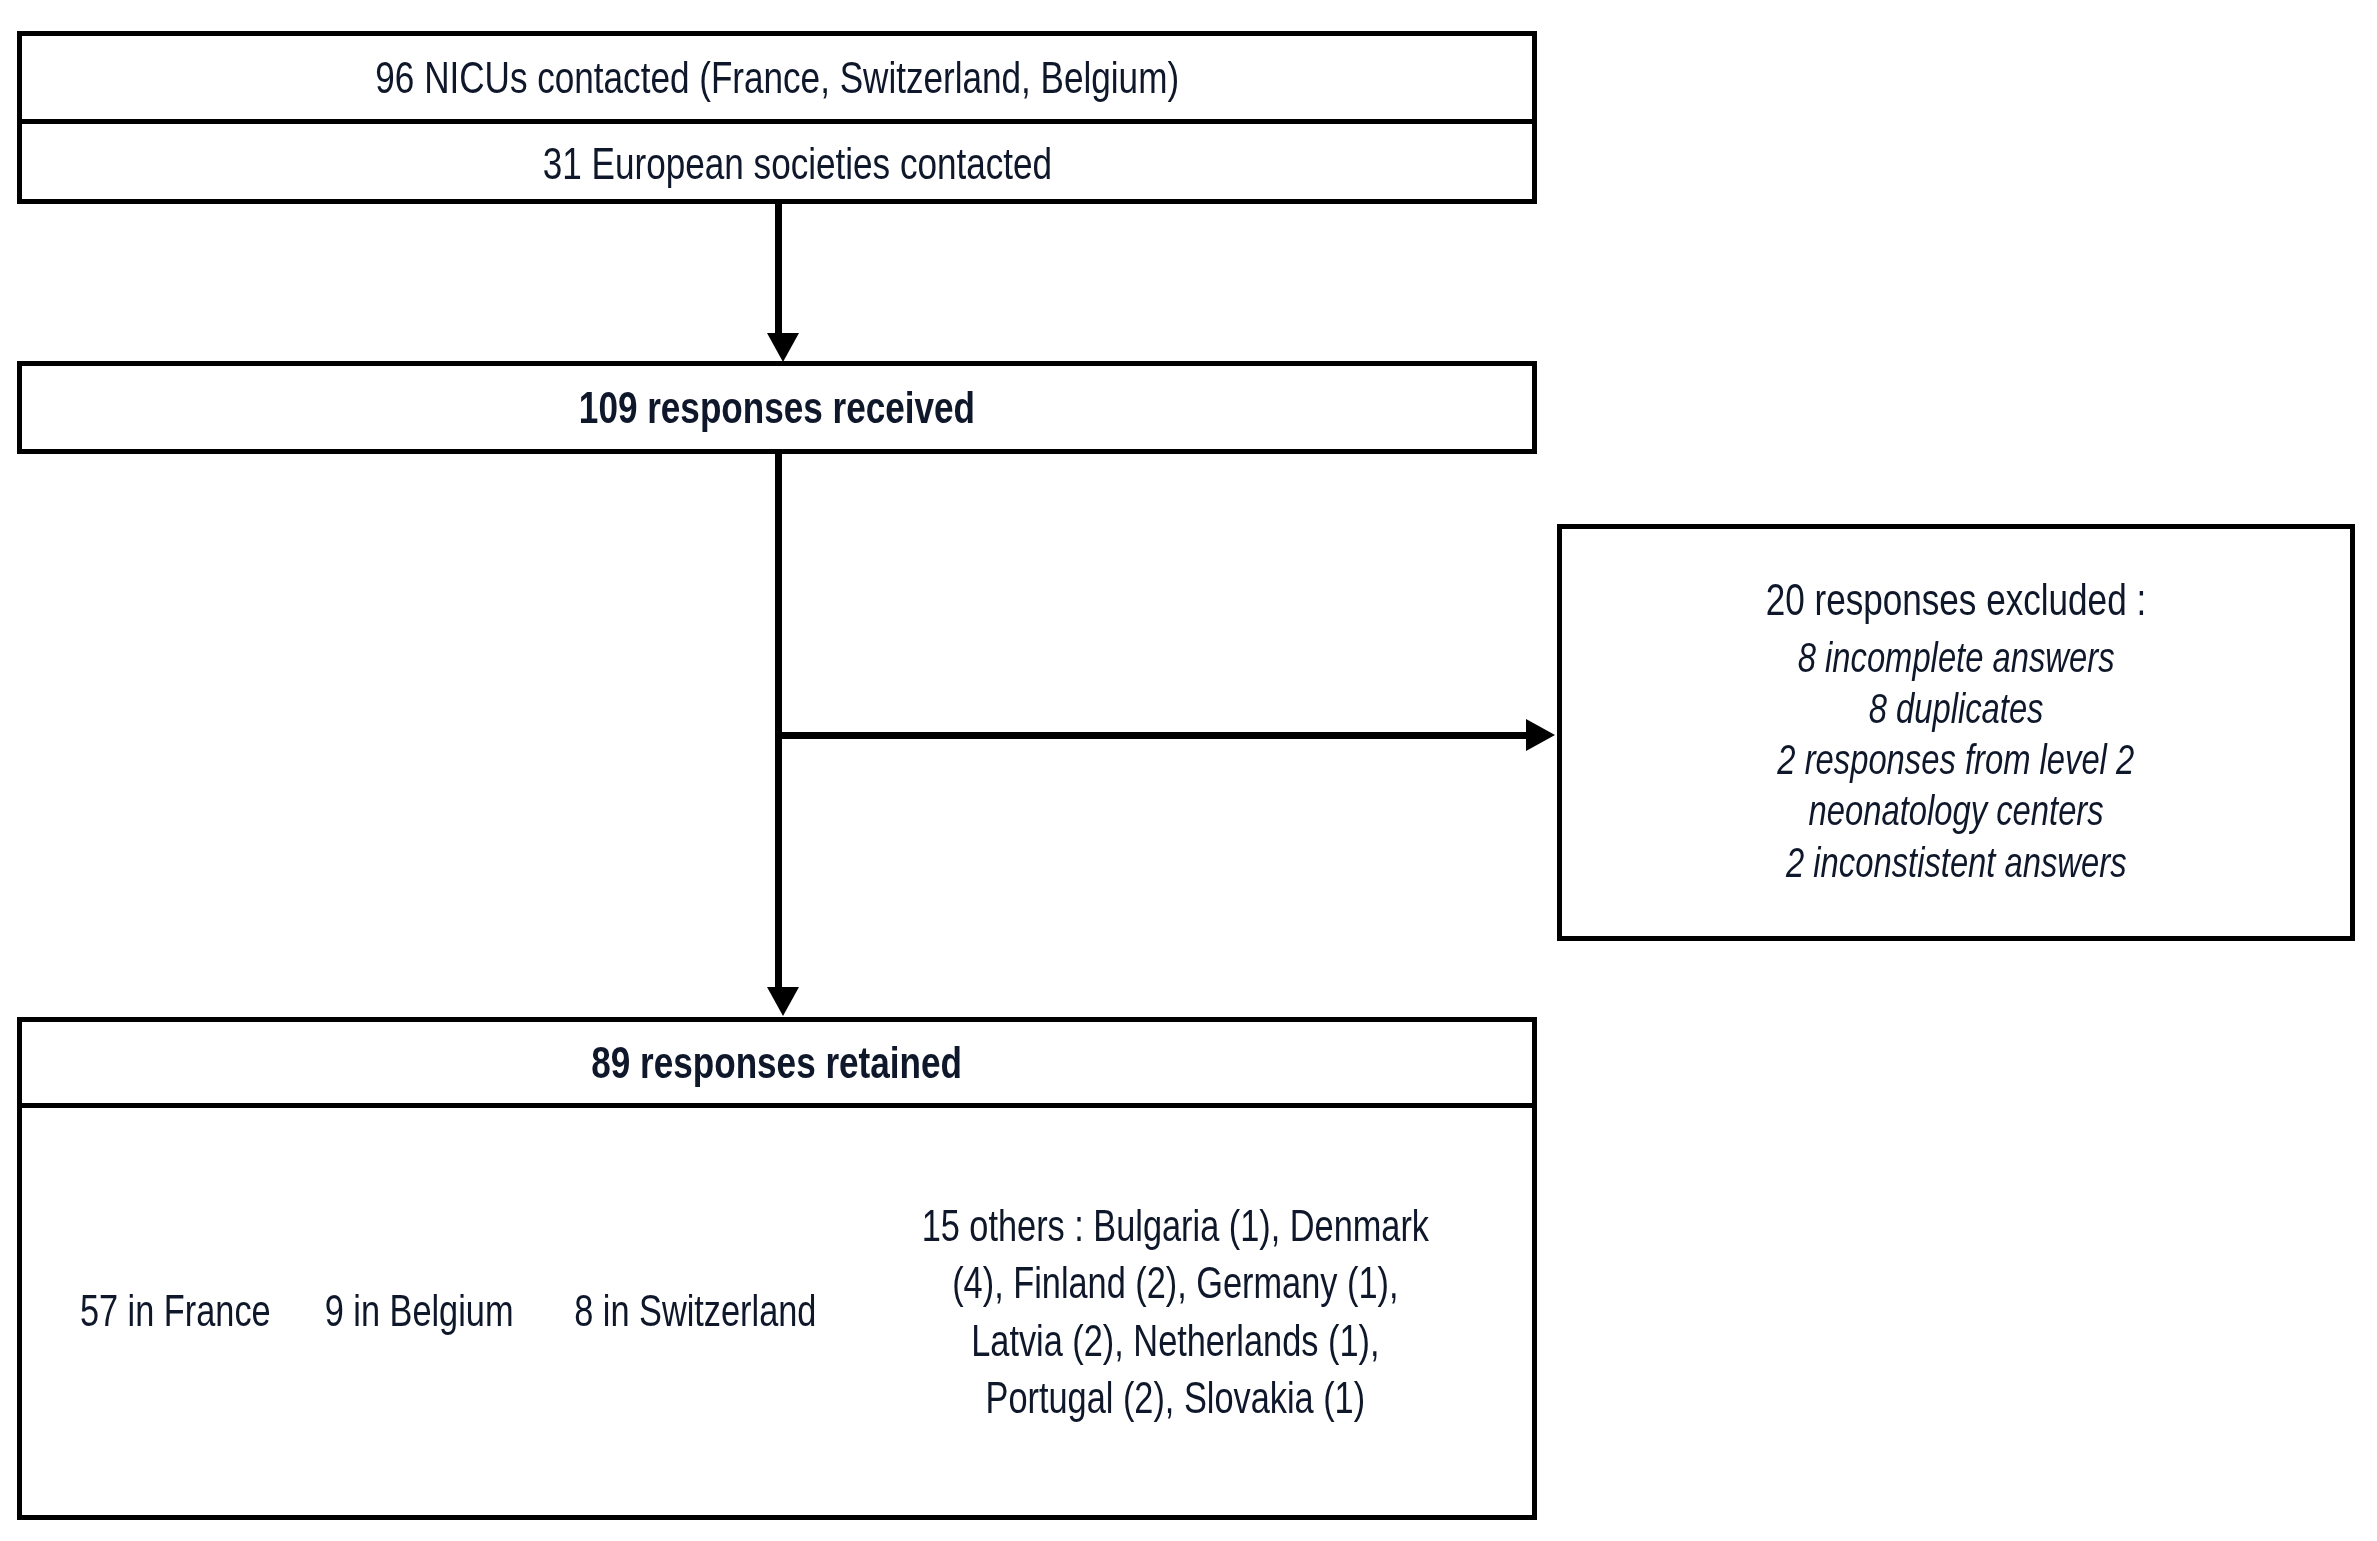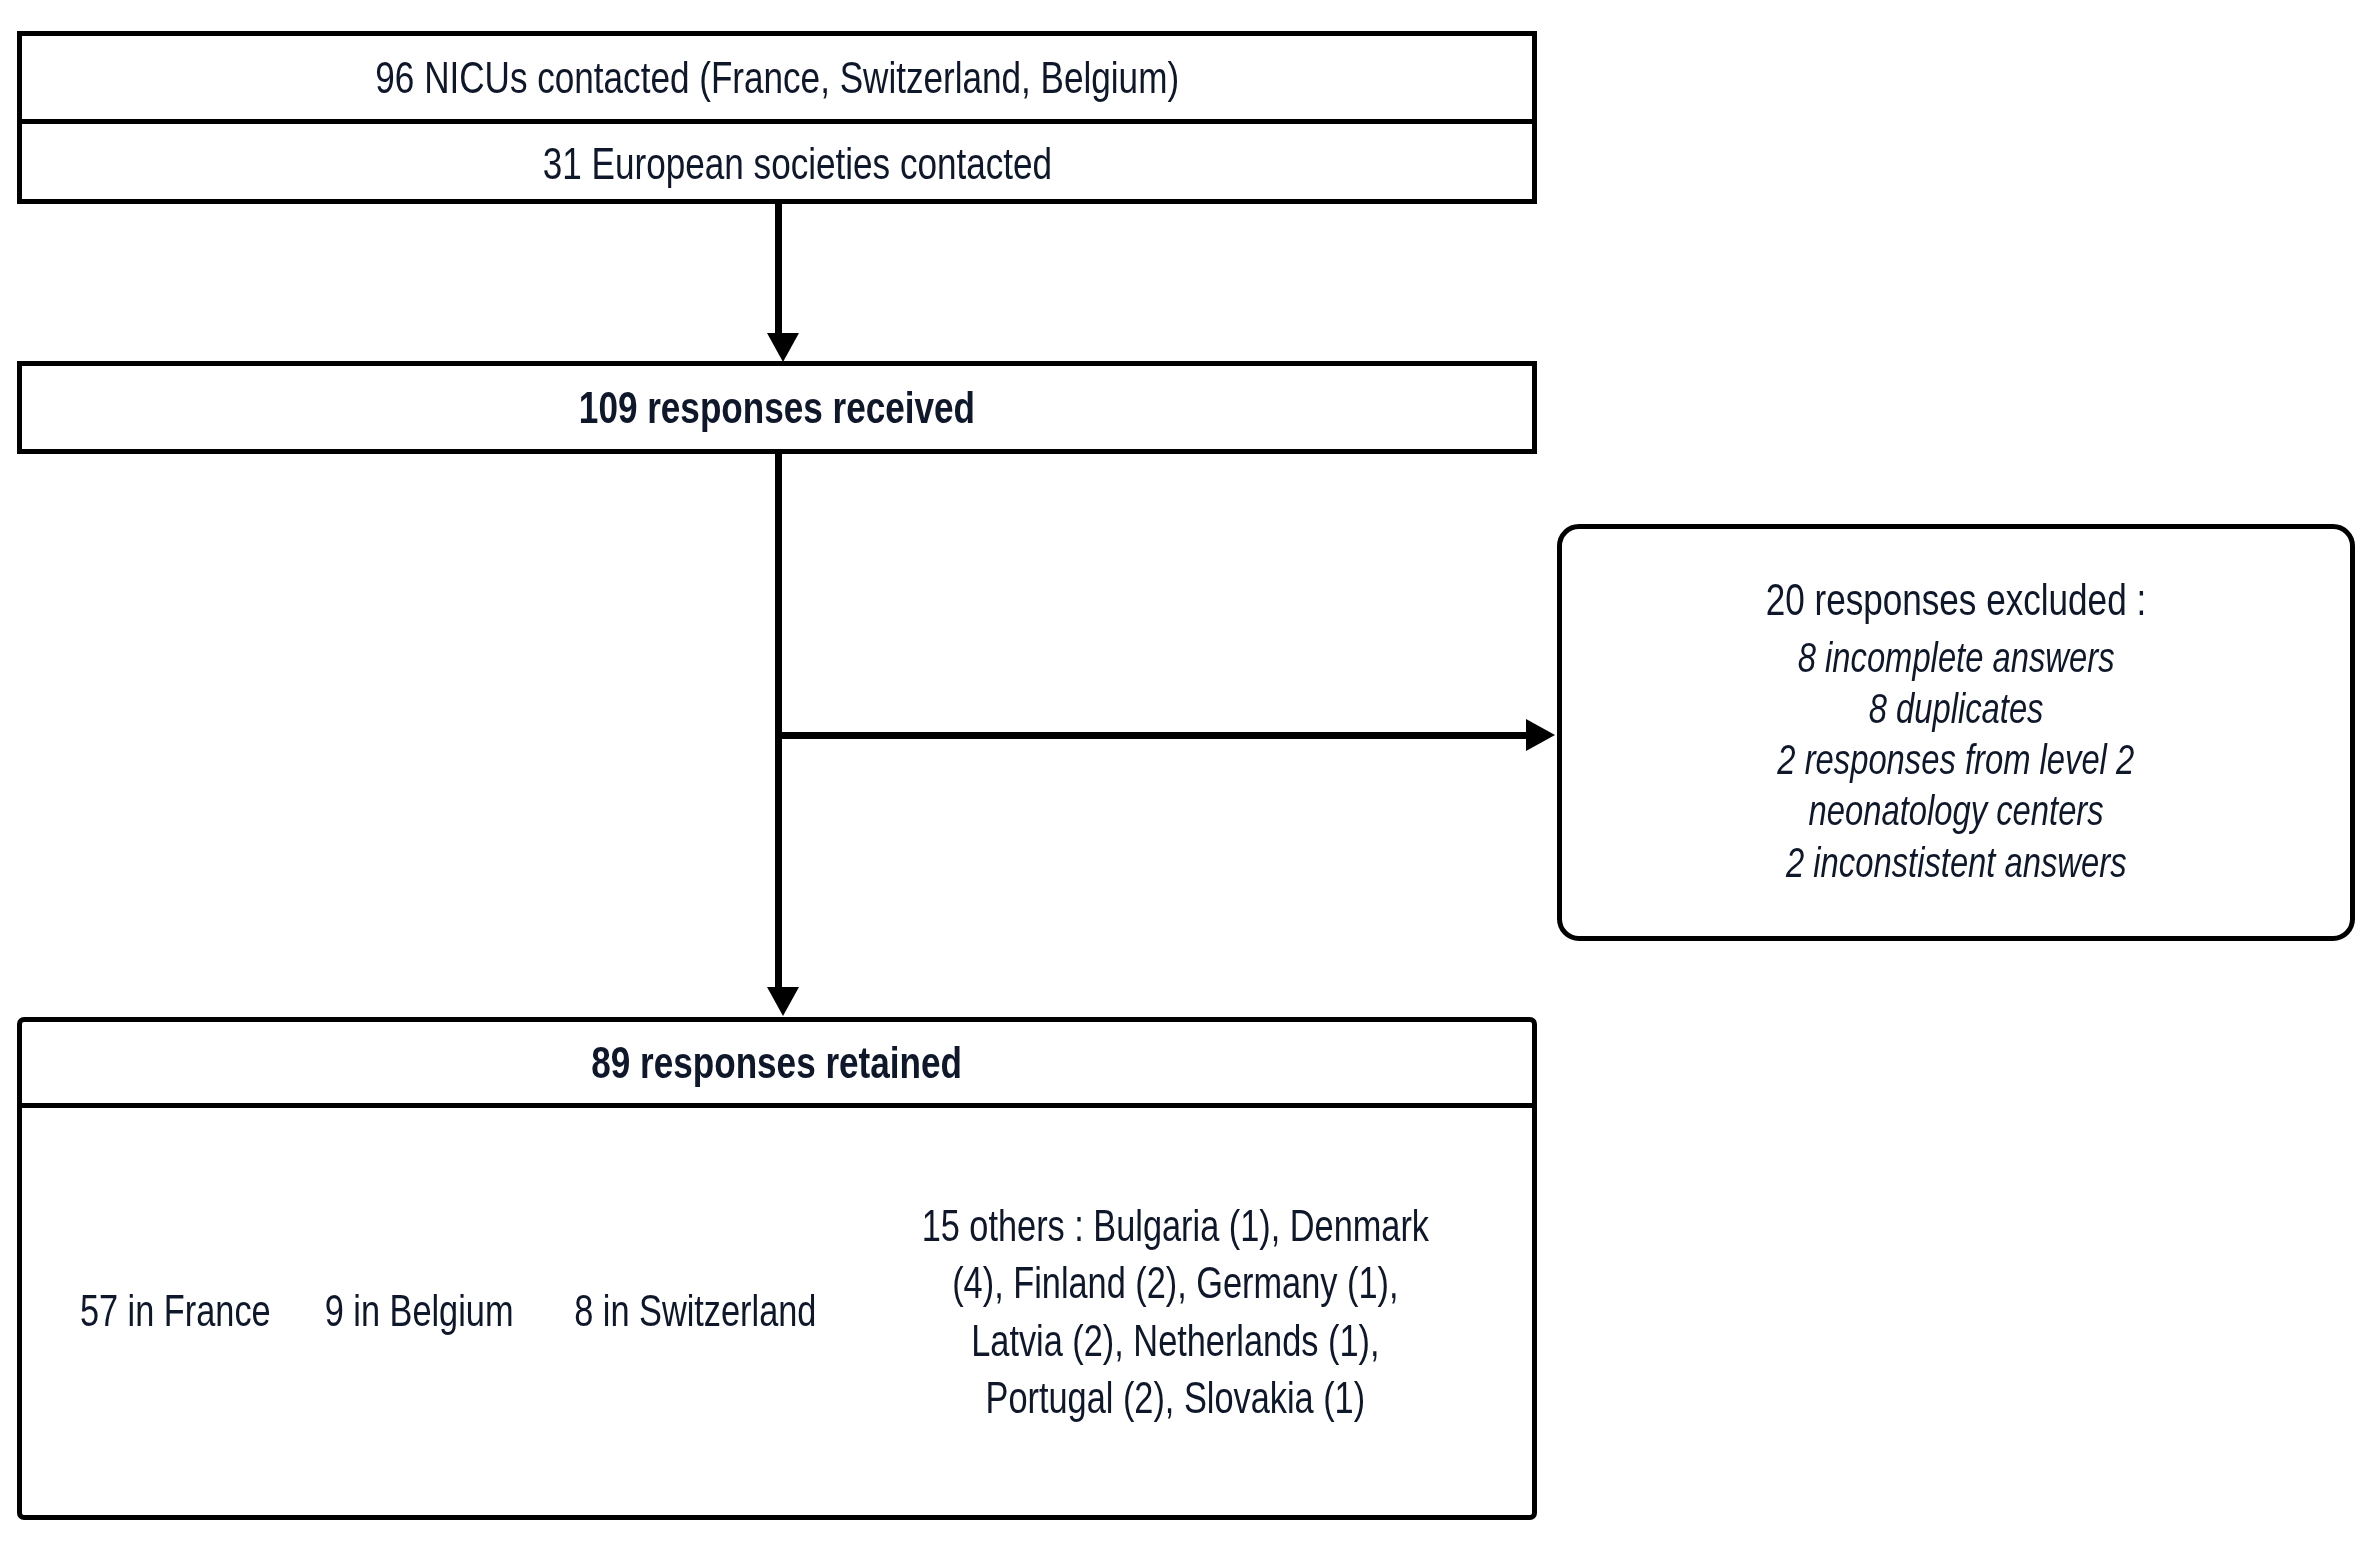--- a/index.html
+++ b/index.html
@@ -81,31 +81,31 @@
   }
 
   
   #box-contacted { left: 17px;  top: 31px;   width: 1520px; height: 173px; }
   #row-nicus     { height: 83px; font-size: 45px; }
   #row-societies { height: 85px; font-size: 45px; padding-left: 40px; }
 
   #box-responses { left: 17px;  top: 361px;  width: 1520px; height: 93px; }
   #row-responses { height: 83px; font-size: 45px; border-radius: 7px; }
 
-  #box-excluded  { left: 1557px; top: 524px; width: 798px; height: 417px; border-radius: 22px; }
+  #box-excluded  { left: 1557px; top: 524px; width: 798px; height: 417px; }
   #excluded-body {
     height: 100%;
     flex-direction: column;
     justify-content: center;
     padding: 4.4px 13px 10.3px 13px;
   }
   #excluded-body .exc-line { font-size: 42px; line-height: 1.22; }
   #excluded-body .exc-head { font-size: 45px; line-height: 1.28; margin-bottom: 2.9px; }
 
-  #box-retained  { left: 17px;  top: 1017px; width: 1520px; height: 503px; border-radius: 7px; }
+  #box-retained  { left: 17px;  top: 1017px; width: 1520px; height: 503px; }
   #row-retained  { height: 81px; font-size: 45px; }
   #row-countries {
     height: 412px;
     flex-direction: row;
     justify-content: center;
     padding: 0 31px;
   }
   #row-countries .c-line { font-size: 44px; line-height: 1.52; }
   #row-countries .c-others { font-size: 44px; line-height: 1.30; max-width: 1860px; }
 

